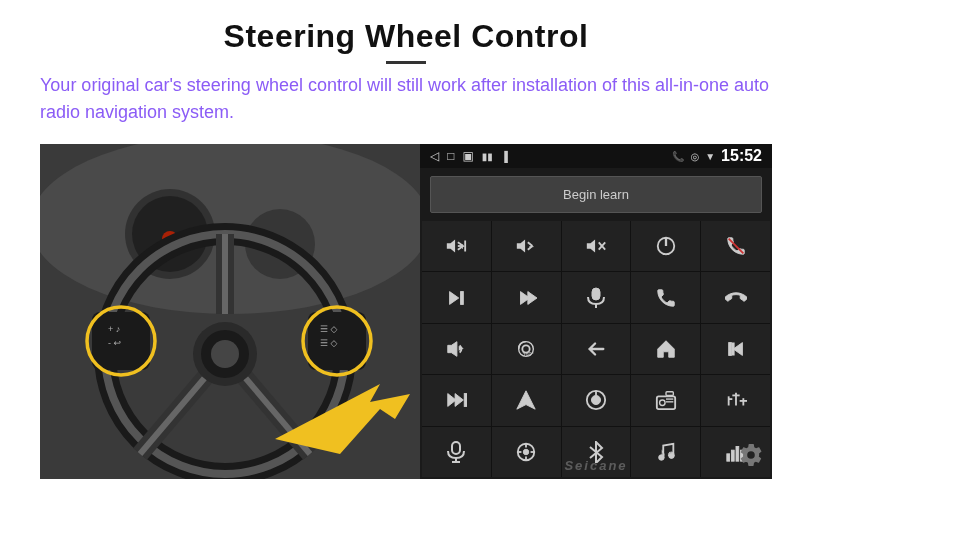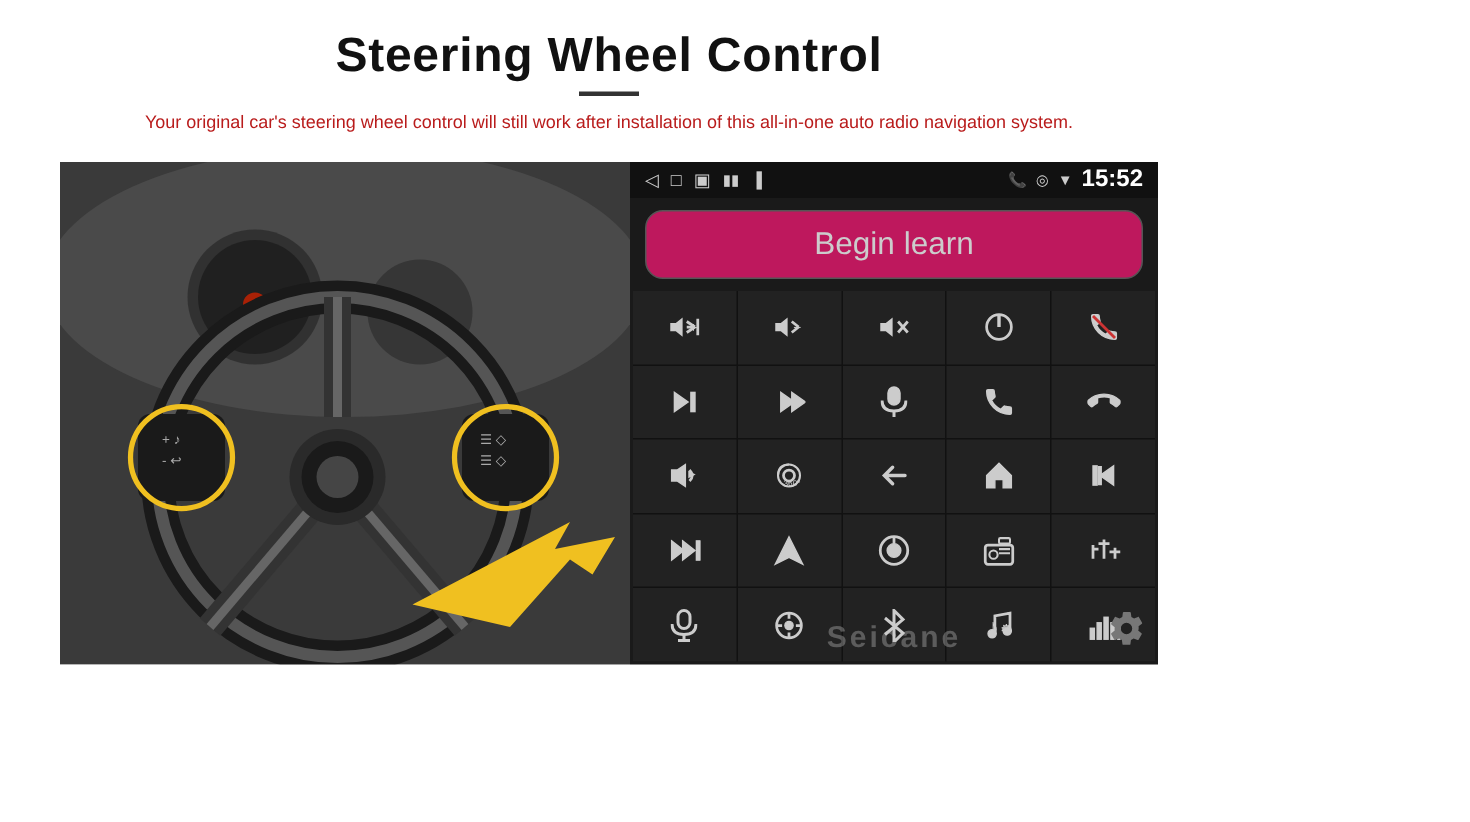--- a/index.html
+++ b/index.html
@@ -34,23 +34,23 @@
     }
 
     .title-divider {
       width: 40px;
       height: 3px;
       background: #333;
       margin: 6px auto 8px auto;
     }
 
     .subtitle {
-      font-size: 12px;
-      color: #b91c1c;
-      text-align: center;
+      font-size: 18px;
+      color: #8b5cf6;
+      text-align: left;
       max-width: 780px;
       line-height: 1.5;
       margin: 0 auto 12px auto;
     }
 
     .content-row {
       display: flex;
       flex-direction: row;
       width: 100%;
       height: 335px;
@@ -97,29 +97,29 @@
 
     .status-bar-right {
       display: flex;
       gap: 6px;
       align-items: center;
       font-size: 11px;
     }
 
     
     .begin-learn-btn {
-      background: #be185d;
+      background: #404040;
       border: 1px solid #555;
       color: #ccc;
-      font-size: 21px;
+      font-size: 13px;
       text-align: center;
       padding: 10px 0;
       margin: 8px 10px;
       cursor: pointer;
-      border-radius: 12px;
+      border-radius: 2px;
     }
 
     
     .controls-grid {
       display: grid;
       grid-template-columns: repeat(5, 1fr);
       grid-template-rows: repeat(5, 1fr);
       gap: 1px;
       background: #111;
       flex: 1;
@@ -142,21 +142,22 @@
       stroke: #ccc;
     }
 
     
     .watermark {
       position: absolute;
       bottom: 6px;
       left: 50%;
       transform: translateX(-50%);
       color: rgba(200,200,200,0.35);
-      font-size: 20px;
+      font-size: 13px;
+      font-style: italic;
       font-weight: bold;
       letter-spacing: 2px;
       pointer-events: none;
       white-space: nowrap;
       text-align: right;
     }
 
     
     .gear-icon-corner {
       position: absolute;

